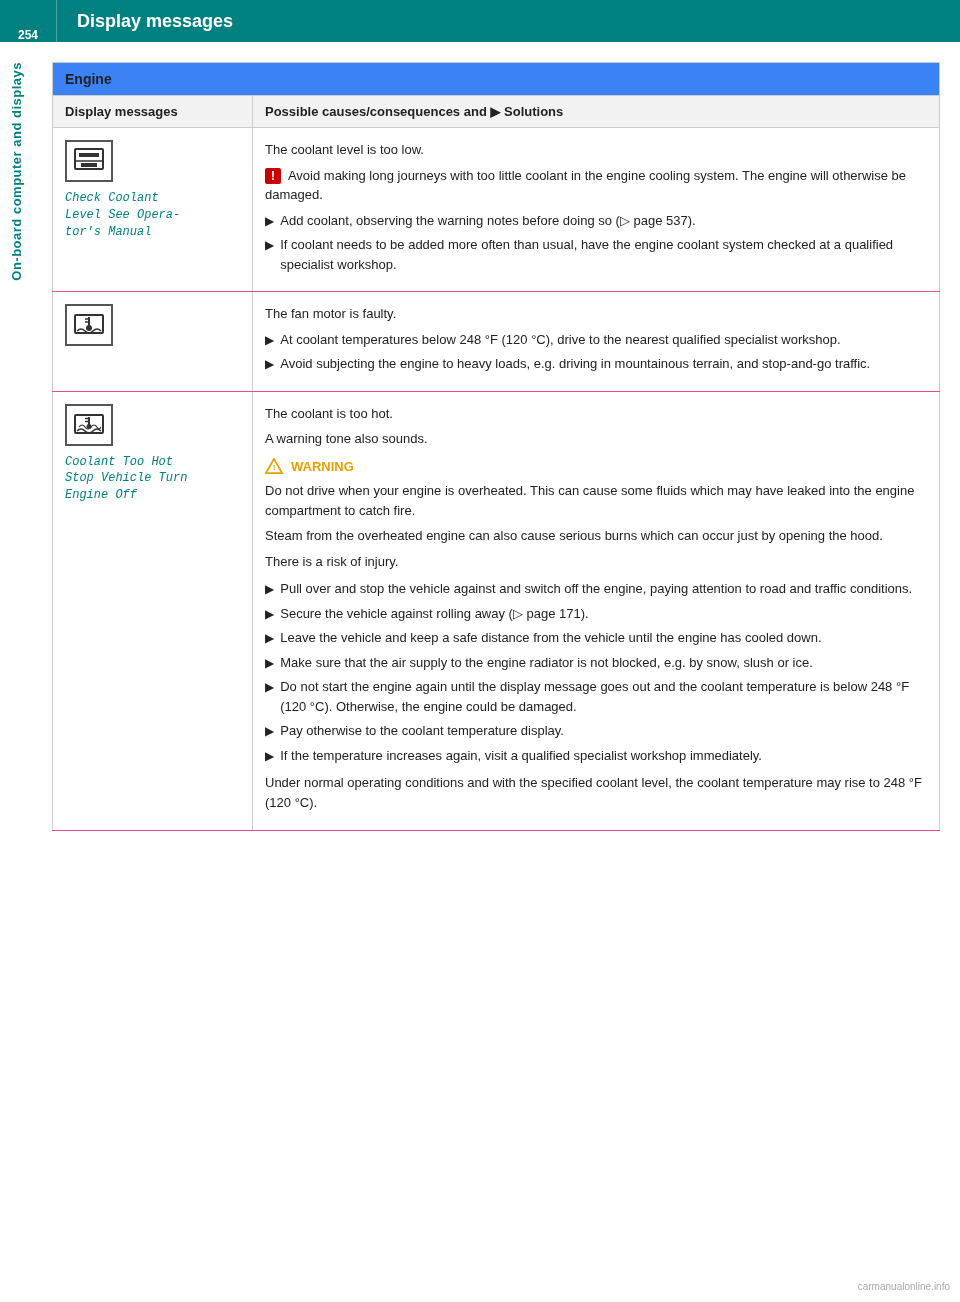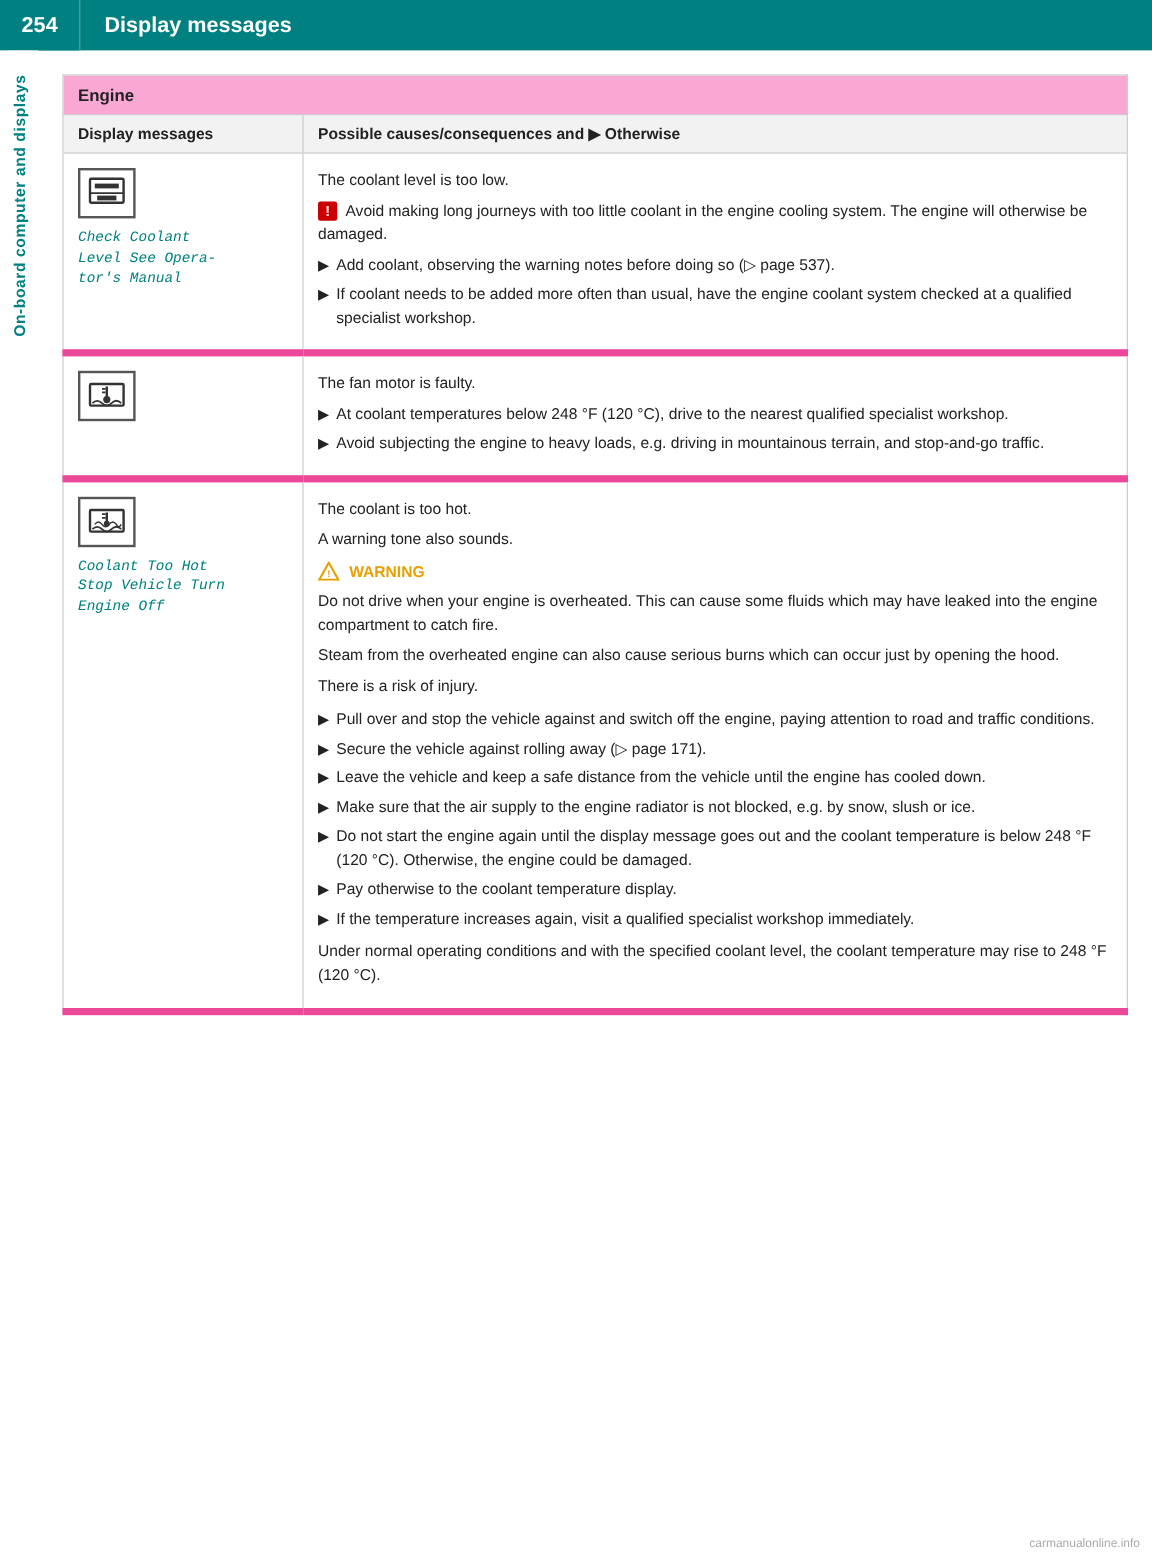--- a/index.html
+++ b/index.html
@@ -17,26 +17,26 @@
     .header-bar {
       background: #008080;
       height: 42px;
       display: flex;
       align-items: center;
       padding-left: 0;
     }
     .page-number-box {
       background: #008080;
       color: #fff;
-      font-size: 18px;
+      font-size: 12px;
       font-weight: bold;
       padding: 0 18px;
       height: 100%;
       display: flex;
-      align-items: center;
+      align-items: flex-end;
       border-right: 1px solid rgba(255,255,255,0.3);
     }
     .header-title {
       color: #fff;
       font-size: 18px;
       font-weight: bold;
       padding-left: 20px;
     }
 
     
@@ -75,21 +75,21 @@
       padding: 20px 20px 20px 20px;
     }
 
     
     .engine-table {
       width: 100%;
       border-collapse: collapse;
       border: 1px solid #ccc;
     }
     .engine-table .section-header {
-      background: #f9a8d4;
+      background: #3b82f6;
       font-weight: bold;
       font-size: 14px;
       padding: 8px 12px;
       border-bottom: 1px solid #ccc;
     }
     .col-header-row td {
       background: #f2f2f2;
       font-weight: bold;
       font-size: 13px;
       padding: 8px 12px;
@@ -98,21 +98,21 @@
     .col-display {
       width: 200px;
       border-right: 1px solid #ccc;
     }
     .col-causes {
       width: auto;
     }
     .data-row td {
       vertical-align: top;
       padding: 12px 12px;
-      border-bottom: 6px solid #ec4899;
+      border-bottom: 1px solid #ec4899;
     }
     .data-row td.display-col {
       border-right: 1px solid #ccc;
     }
 
     
     .icon-box {
       border: 2px solid #555;
       width: 48px;
       height: 42px;
@@ -217,21 +217,21 @@
 </div>
 
 <div class="main-content">
   <table class="engine-table">
     <thead>
       <tr>
         <td colspan="2" class="section-header">Engine</td>
       </tr>
       <tr class="col-header-row">
         <td class="col-display">Display messages</td>
-        <td class="col-causes">Possible causes/consequences and ▶ Otherwise</td>
+        <td class="col-causes">Possible causes/consequences and ▶ Solutions</td>
       </tr>
     </thead>
     <tbody>
 
       <tr class="data-row">
         <td class="display-col">
           <div class="icon-box icon-coolant-level">
             <svg class="icon-svg" viewBox="0 0 36 32">
 
               <rect x="4" y="4" width="28" height="20" rx="1" fill="none" stroke="#333" stroke-width="2"></rect>

